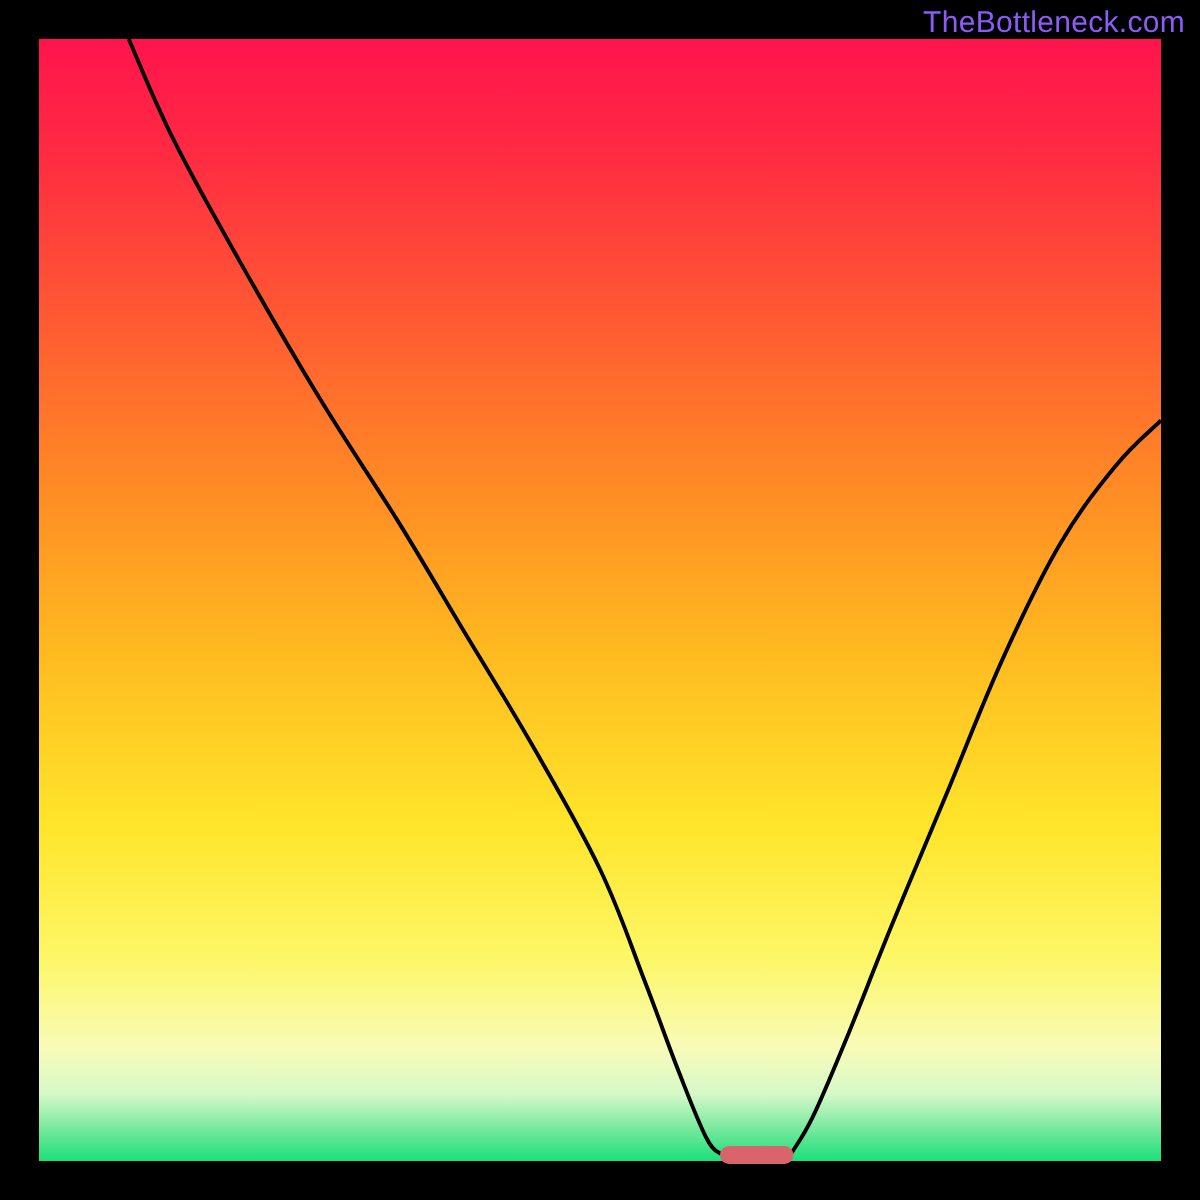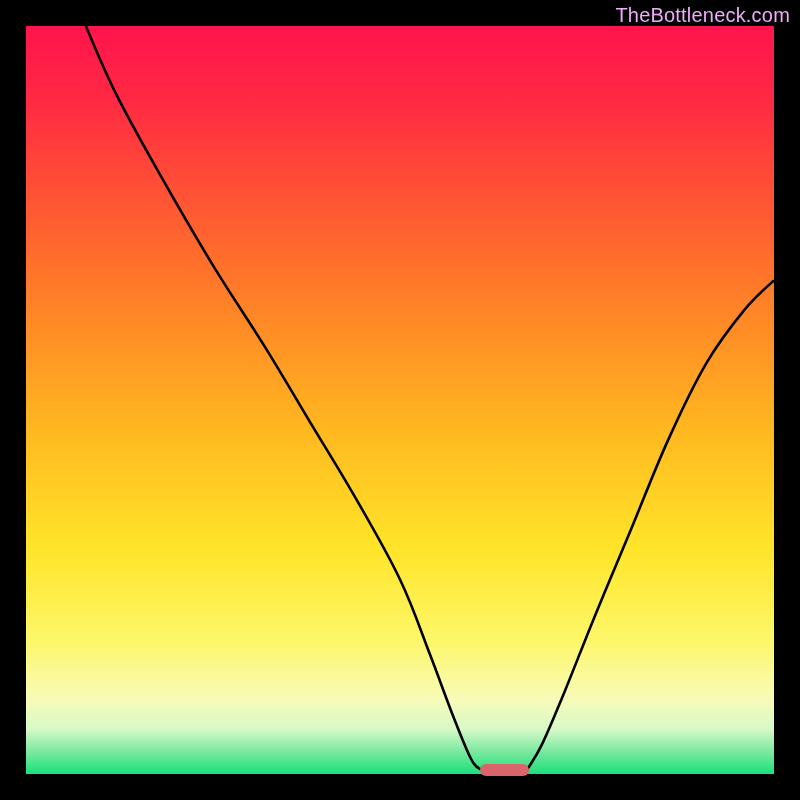--- a/index.html
+++ b/index.html
@@ -36,21 +36,21 @@
       #f8fbb8 90%,
       #d6f9c8 94%,
       #7be9a0 97%,
       #1adf7a 100%
     );
   }
   .watermark {
     position: absolute;
     top: 4px;
     right: 10px;
-    color: #f0abfc;
+    color: #8b5cf6;
     font-size: 20px;
     letter-spacing: 0.2px;
     font-weight: 500;
     user-select: none;
   }
   svg.curve {
     position: absolute;
     left: 0;
     top: 0;
     width: 748px;

